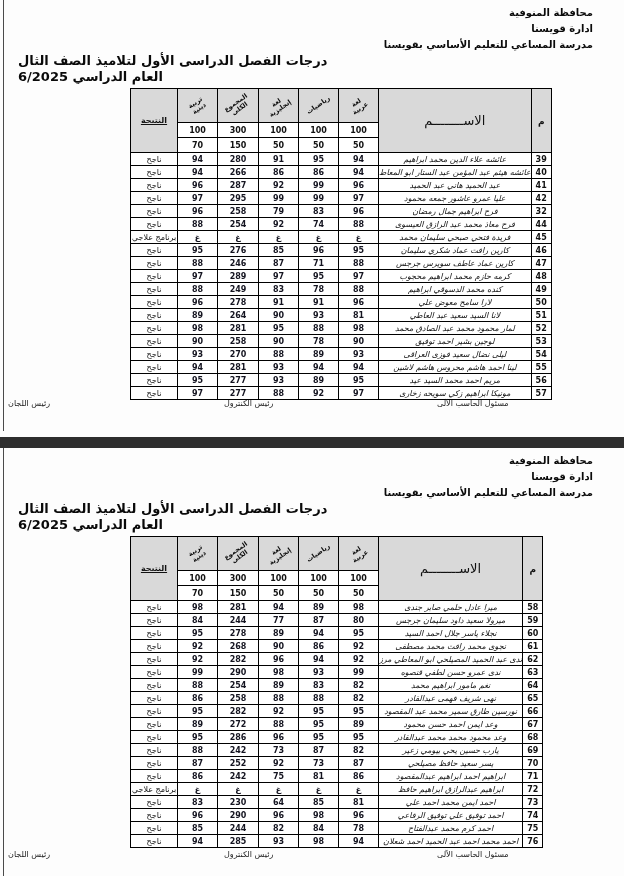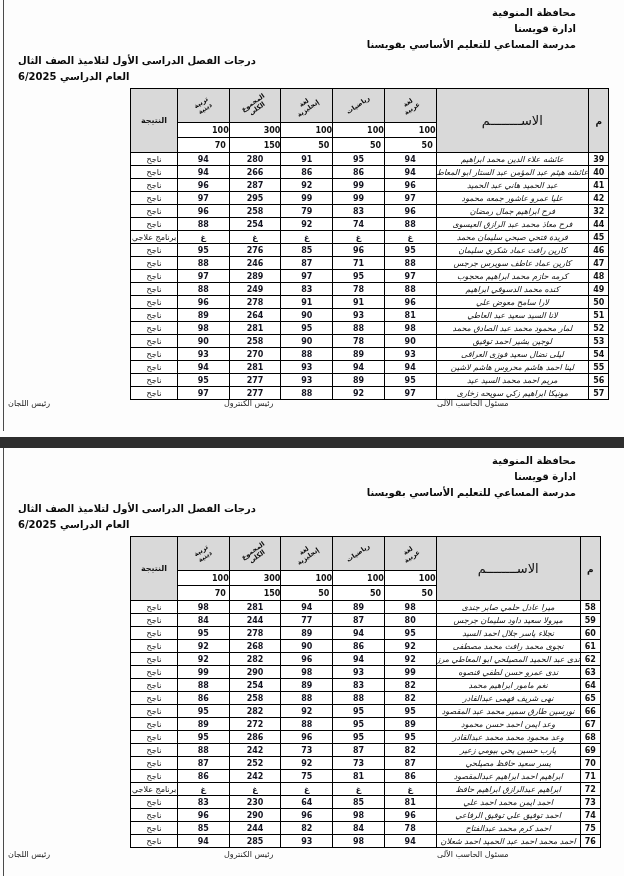--- a/index.html
+++ b/index.html
@@ -8,37 +8,37 @@
     font-family:"DejaVu Sans", sans-serif;color:#111;overflow:hidden;
   }
   .page{position:absolute;left:0;width:624px;background:#fdfdfd;}
   #page1{top:0;height:431px;}
   #page2{top:448px;height:428px;}
   .left-rule{position:absolute;left:3px;top:0;bottom:0;width:1px;background:#4a4a4a;}
   .page-divider{position:absolute;top:437px;left:0;width:624px;height:11px;background:#2e2e2e;}
 
   .hdr{position:absolute;top:5px;left:0;width:624px;}
   .hdr-line{direction:rtl;font-weight:bold;line-height:16px;color:#0a0a0a;}
-  .hdr-line.align-right{text-align:right;padding-left:0;padding-right:48px;font-size:10px;}
-  .hdr-line.align-left{text-align:left;padding-left:18px;font-size:10px;}
+  .hdr-line.align-right{text-align:right;padding-left:0;padding-right:31px;font-size:10px;}
+  .hdr-line.align-left{text-align:left;padding-left:18px;font-size:13px;}
 
   table.grades{
     position:absolute;top:88px;left:130px;direction:rtl;
     border-collapse:collapse;table-layout:fixed;background:#fff;
   }
   table.grades td,table.grades th{
     border:1px solid #000;padding:0;overflow:hidden;text-align:center;vertical-align:middle;
   }
   .gray{background:#d9d9d9;}
   th.serial-h{font-size:9px;font-weight:bold;}
   th.name-h{font-size:13px;font-weight:normal;letter-spacing:1px;}
-  th.result-h{font-size:8px;font-weight:bold;}
+  th.result-h{font-size:8px;font-weight:bold;text-decoration:underline;}
   tr.h1{height:34px;}
   tr.h2,tr.h3{height:15px;}
-  tr.h2 td,tr.h3 td{font-size:8px;font-weight:bold;background:#fff;padding-left:34px;}
+  tr.h2 td,tr.h3 td{font-size:8px;font-weight:bold;background:#fff;}
   .rot{
     transform:rotate(-35deg);font-size:6.5px;font-weight:bold;line-height:7px;
     white-space:pre-line;text-align:center;color:#0a0a0a;
   }
   tr.data-row{height:13px;}
   tr.data-row td{font-size:8px;}
   td.c-serial{font-weight:bold;font-size:7.5px;}
   td.c-name{font-size:7px;white-space:nowrap;padding:0 1px;font-style:italic;}
   td.c-mark{font-weight:bold;color:#141420;font-size:8px;}
   td.c-result{font-size:6.5px;white-space:nowrap;border-radius:6px;}

